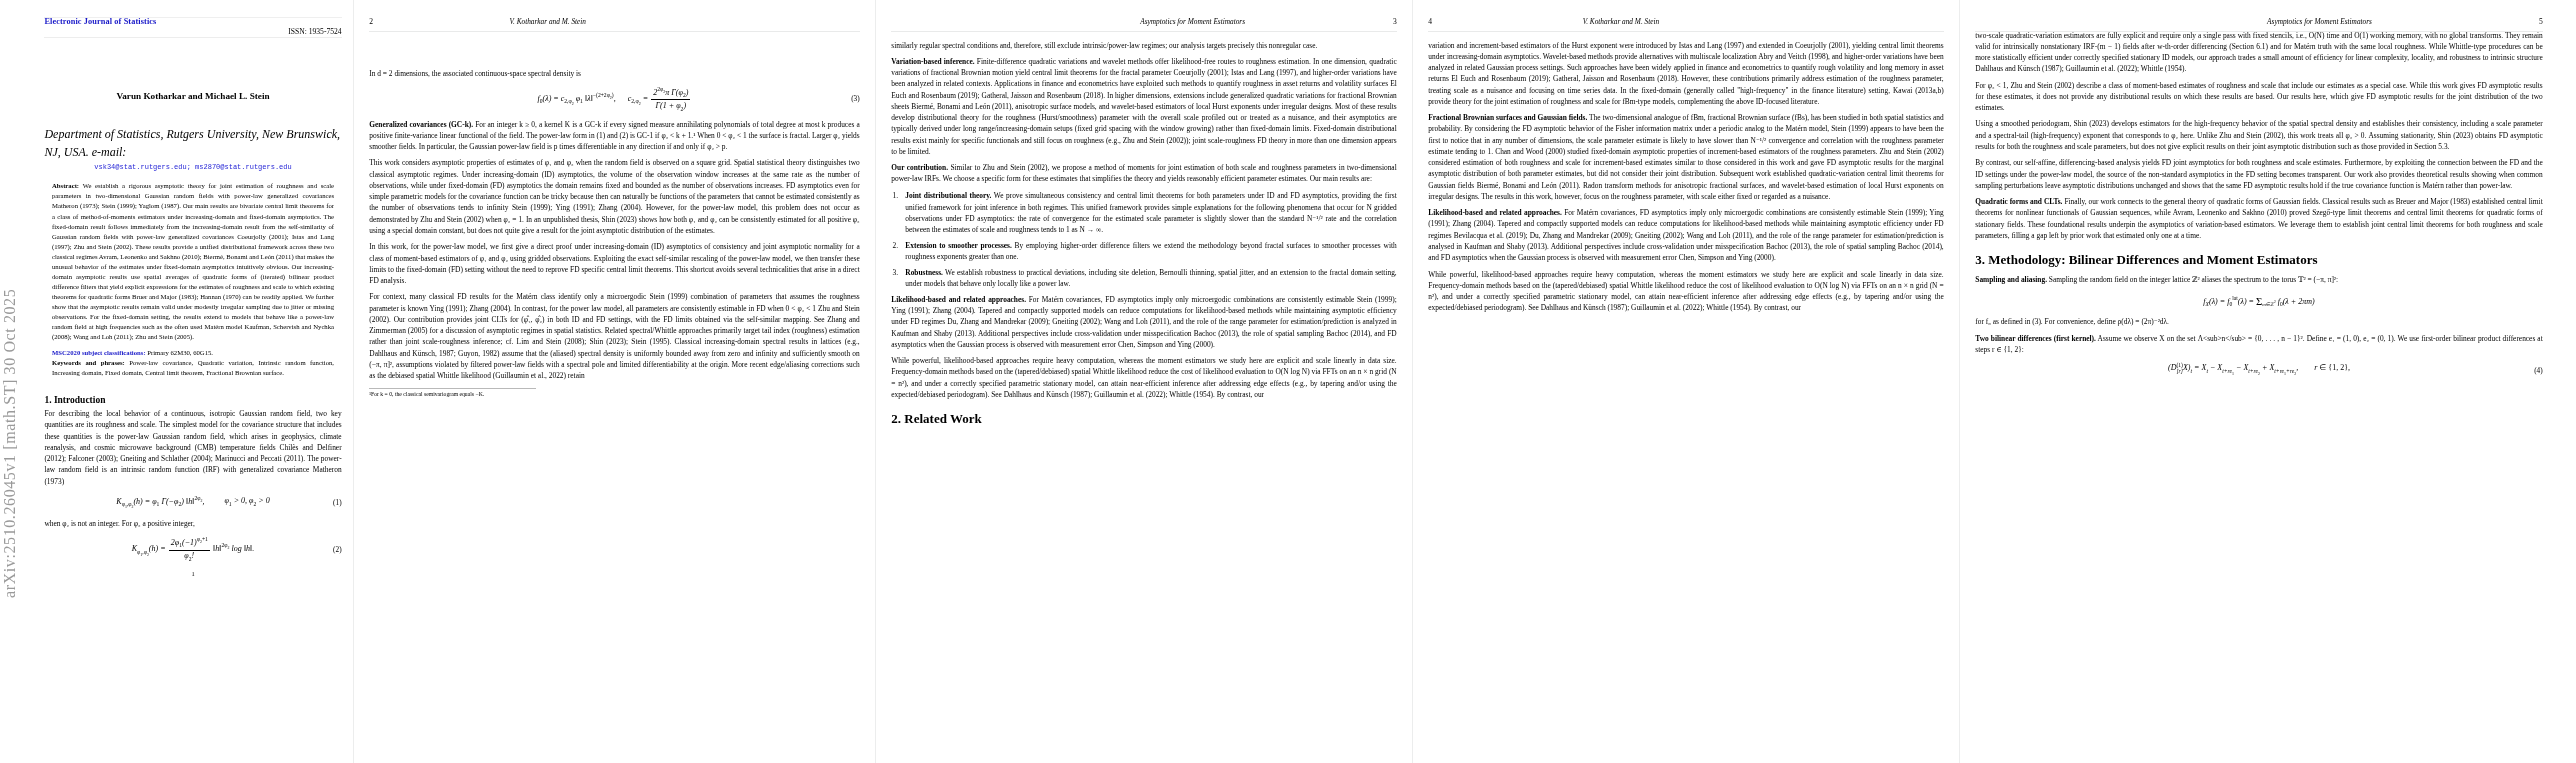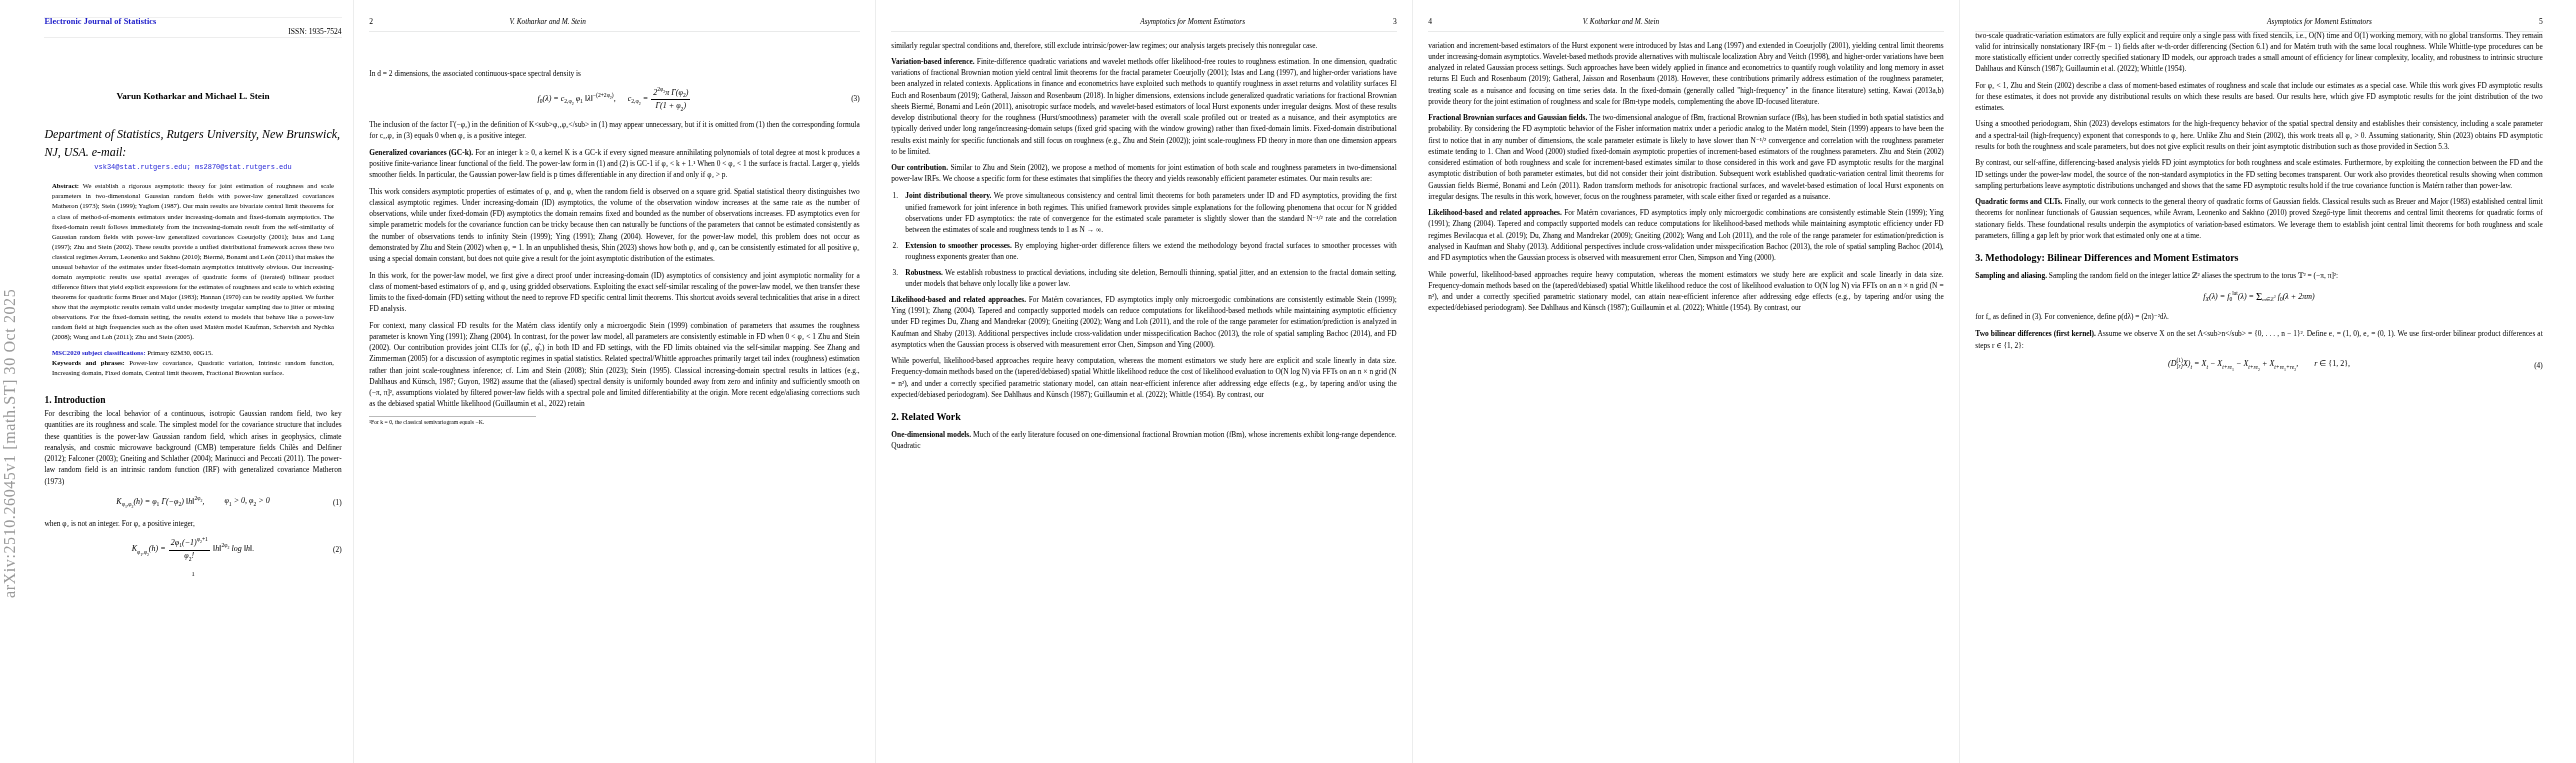--- a/index.html
+++ b/index.html
@@ -148,21 +148,21 @@
     margin-top: 5.7px;
   }
   .msc-head { color: #1818c8; font-weight: bold; }
   .kw-head { font-weight: bold; }
   .sec-head {
     font-weight: bold;
     font-size: 9.5px;
     margin-top: 16.5px;
     margin-bottom: 3px;
   }
-  .sec-head.small { font-size: 10px; margin-top: 9px; margin-bottom: 4.5px;}
+  .sec-head.small { font-size: 13px; margin-top: 9px; margin-bottom: 4.5px;}
   .para { margin: 0 0 0 0; text-indent: 0; }
   .para + .para { margin-top: 5.1px; }
 
   
   .eq {
     display: flex;
     align-items: center;
     justify-content: center;
     position: relative;
     margin: 7px 0 7px 0;
@@ -306,21 +306,20 @@
             <span class="mathit">f</span><sub>0</sub>(λ) = <span class="mathit">c</span><sub>2,φ<sub>2</sub></sub> φ<sub>1</sub> ‖λ‖<sup>−(2+2φ<sub>2</sub>)</sup>, &nbsp;&nbsp;&nbsp;&nbsp;
             <span class="mathit">c</span><sub>2,φ<sub>2</sub></sub> =
             <span class="frac">
               <span class="num">2<sup>2φ<sub>2</sub></sup>π Γ(φ<sub>2</sub>)</span>
               <span class="den">Γ(1 + φ<sub>2</sub>)</span>
             </span>
           </span>
           <span class="eq-num">(3)</span>
         </div>
 
-        <p class="para">The inclusion of the factor Γ(−φ₂) in the definition of K&lt;sub&gt;φ₁,φ₂&lt;/sub&gt; in (1) may appear unnecessary, but if it is omitted from (1) then the corresponding formula for c₂,φ₂ in (3) equals 0 when φ₂ is a positive integer.</p>
 
         <p class="para" style="margin-top:5.7px;">
           <b>Generalized covariances (GC-k).</b><span> For an integer k ≥ 0, a kernel K is a GC-k if every signed measure annihilating polynomials of total degree at most k produces a positive finite-variance linear functional of the field. The power-law form in (1) and (2) is GC-1 if φ₂ &lt; k + 1.¹ When 0 &lt; φ₂ &lt; 1 the surface is fractal. Larger φ₂ yields smoother fields. In particular, the Gaussian power-law field is p times differentiable in any direction if and only if φ₂ &gt; p.</span>
         </p>
 
         <p class="para">This work considers asymptotic properties of estimates of φ₁ and φ₂ when the random field is observed on a square grid. Spatial statistical theory distinguishes two classical asymptotic regimes. Under increasing-domain (ID) asymptotics, the volume of the observation window increases at the same rate as the number of observations, while under fixed-domain (FD) asymptotics the domain remains fixed and bounded as the number of observations increases. FD asymptotics even for simple parametric models for the covariance function can be tricky because then can naturally be functions of the parameters that cannot be estimated consistently as the number of observations tends to infinity Stein (1999); Ying (1991); Zhang (2004). However, for the power-law model, this problem does not occur as demonstrated by Zhu and Stein (2002) when φ₂ = 1. In an unpublished thesis, Shin (2023) shows how both φ₁ and φ₂ can be consistently estimated for all positive φ₂ using a special domain constant, but does not quite give a result for the joint asymptotic distribution of the estimates.</p>
         <p class="para">In this work, for the power-law model, we first give a direct proof under increasing-domain (ID) asymptotics of consistency and joint asymptotic normality for a class of moment-based estimators of φ₁ and φ₂ using gridded observations. Exploiting the exact self-similar rescaling of the power-law model, we then transfer these limits to the fixed-domain (FD) setting without the need to reprove FD specific central limit theorems. This shortcut avoids several technicalities that arise in a direct FD analysis.</p>
         <p class="para">For context, many classical FD results for the Matérn class identify only a microergodic Stein (1999) combination of parameters that assumes the roughness parameter is known Ying (1991); Zhang (2004). In contrast, for the power law model, all parameters are consistently estimable in FD when 0 &lt; φ₂ &lt; 1 Zhu and Stein (2002). Our contribution provides joint CLTs for (φ̂₁, φ̂₂) in both ID and FD settings, with the FD limits obtained via the self-similar mapping. See Zhang and Zimmerman (2005) for a discussion of asymptotic regimes in spatial statistics. Related spectral/Whittle approaches primarily target tail index (roughness) estimation rather than joint scale-roughness inference; cf. Lim and Stein (2008); Shin (2023); Stein (1995). Classical increasing-domain spectral results in lattices (e.g., Dahlhaus and Künsch, 1987; Guyon, 1982) assume that the (aliased) spectral density is uniformly bounded away from zero and infinity and sufficiently smooth on (−π, π]², assumptions violated by filtered power-law fields with a spectral pole and limited differentiability at the origin. More recent edge/aliasing corrections such as the debiased spatial Whittle likelihood (Guillaumin et al., 2022) retain</p>
 
         <div class="footnote-rule"></div>
@@ -361,23 +360,20 @@
         </ol>
 
         <p class="para">
           <b>Likelihood-based and related approaches.</b><span> For Matérn covariances, FD asymptotics imply only microergodic combinations are consistently estimable Stein (1999); Ying (1991); Zhang (2004). Tapered and compactly supported models can reduce computations for likelihood-based methods while maintaining asymptotic efficiency under FD regimes Du, Zhang and Mandrekar (2009); Gneiting (2002); Wang and Loh (2011), and the role of the range parameter for estimation/prediction is analyzed in Kaufman and Shaby (2013). Additional perspectives include cross-validation under misspecification Bachoc (2013), the role of spatial sampling Bachoc (2014), and FD asymptotics when the Gaussian process is observed with measurement error Chen, Simpson and Ying (2000).</span>
         </p>
 
         <p class="para">While powerful, likelihood-based approaches require heavy computation, whereas the moment estimators we study here are explicit and scale linearly in data size. Frequency-domain methods based on the (tapered/debiased) spatial Whittle likelihood reduce the cost of likelihood evaluation to O(N log N) via FFTs on an n × n grid (N = n²), and under a correctly specified parametric stationary model, can attain near-efficient inference after addressing edge effects (e.g., by tapering and/or using the expected/debiased periodogram). See Dahlhaus and Künsch (1987); Guillaumin et al. (2022); Whittle (1954). By contrast, our</p>
 
         <div class="sec-head small">2.  Related Work</div>
 
-        <p class="para">
-          <b>One-dimensional models.</b><span> Much of the early literature focused on one-dimensional fractional Brownian motion (fBm), whose increments exhibit long-range dependence. Quadratic</span>
-        </p>
       </div>
     </div>
   </div>
 
   <div class="page" style="width:547px;">
     <div class="page-inner" style="left:15.3px; right:15.3px; top:16.5px; bottom:6.4px;">
       <div class="runhead">
         <span class="folio">4</span>
         <span class="rh-title" style="margin-right:26%;">V. Kotharkar and M. Stein</span>
         <span></span>

